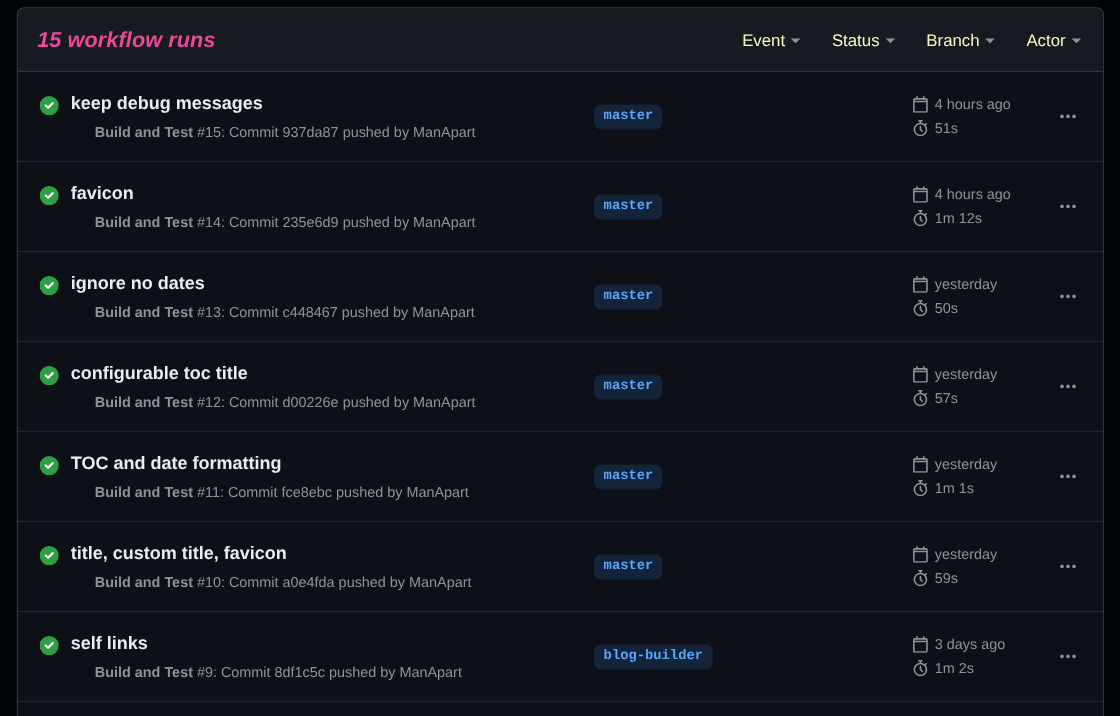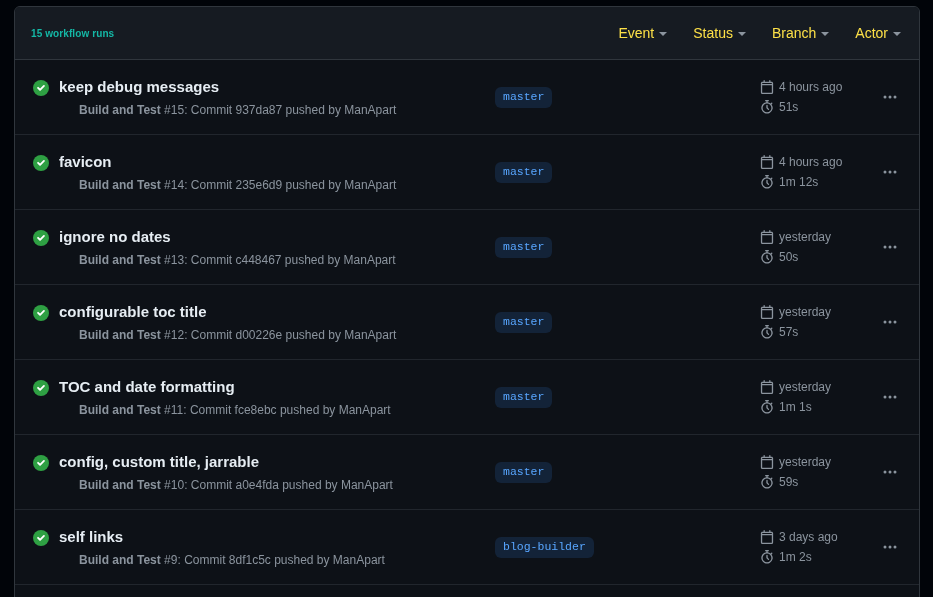--- a/index.html
+++ b/index.html
@@ -44,38 +44,39 @@
     display: flex;
     align-items: center;
     justify-content: space-between;
     height: 53px;
     padding: 0 16px;
     background: #161b22;
     border-bottom: 1px solid #30363d;
     box-sizing: border-box;
   }
   .panel-title {
-    font-size: 10px;
+    font-size: 18px;
     font-weight: bold;
-    color: #14b8a6;
+    color: #ec4899;
     letter-spacing: 0.1px;
     white-space: nowrap;
+    font-style: italic;
   }
   .filters {
     display: flex;
     align-items: center;
     gap: 26px;
     padding-right: 2px;
   }
   .filter-btn {
     display: inline-flex;
     align-items: center;
     gap: 5px;
     font-size: 14px;
-    color: #fde047;
+    color: #fef9c3;
     background: none;
     border: none;
     cursor: pointer;
     padding: 0;
     white-space: nowrap;
     font-family: "Liberation Sans", sans-serif;
   }
   .caret {
     display: inline-block;
     width: 0;
@@ -131,20 +132,21 @@
   }
   .run-sub .wf-name {
     font-weight: bold;
     color: #8b949e;
     padding-left: 20px;
   }
 
   .col-branch {
     flex: 0 0 260px;
     display: flex;
+    font-weight: bold;
   }
   .branch-badge {
     display: inline-block;
     font-family: "Liberation Mono", monospace;
     font-size: 11.5px;
     color: #58a6ff;
     background: #132338;
     border-radius: 6px;
     padding: 3px 8px 4px;
     line-height: 14px;
@@ -464,21 +466,21 @@
 
   <div class="run-row">
     <div class="col-main">
       <span class="status-icon">
         <svg width="16" height="16" viewBox="0 0 16 16" aria-hidden="true">
           <circle cx="8" cy="8" r="8" fill="#2ea043"></circle>
           <path d="M11.6 5.3a.9.9 0 0 1 0 1.3l-3.9 3.9a.9.9 0 0 1-1.3 0L4.4 8.5a.9.9 0 1 1 1.3-1.3l1.4 1.4 3.2-3.3a.9.9 0 0 1 1.3 0z" fill="#ffffff"></path>
         </svg>
       </span>
       <div class="run-texts">
-        <a class="run-title" href="#">config, custom title, jarrable</a>
+        <a class="run-title" href="#">title, custom title, favicon</a>
         <div class="run-sub">
           <span class="wf-name">Build and Test</span><span> #10: Commit a0e4fda pushed by ManApart</span>
         </div>
       </div>
     </div>
 
     <div class="col-branch">
       <span class="branch-badge">master</span>
     </div>
 

